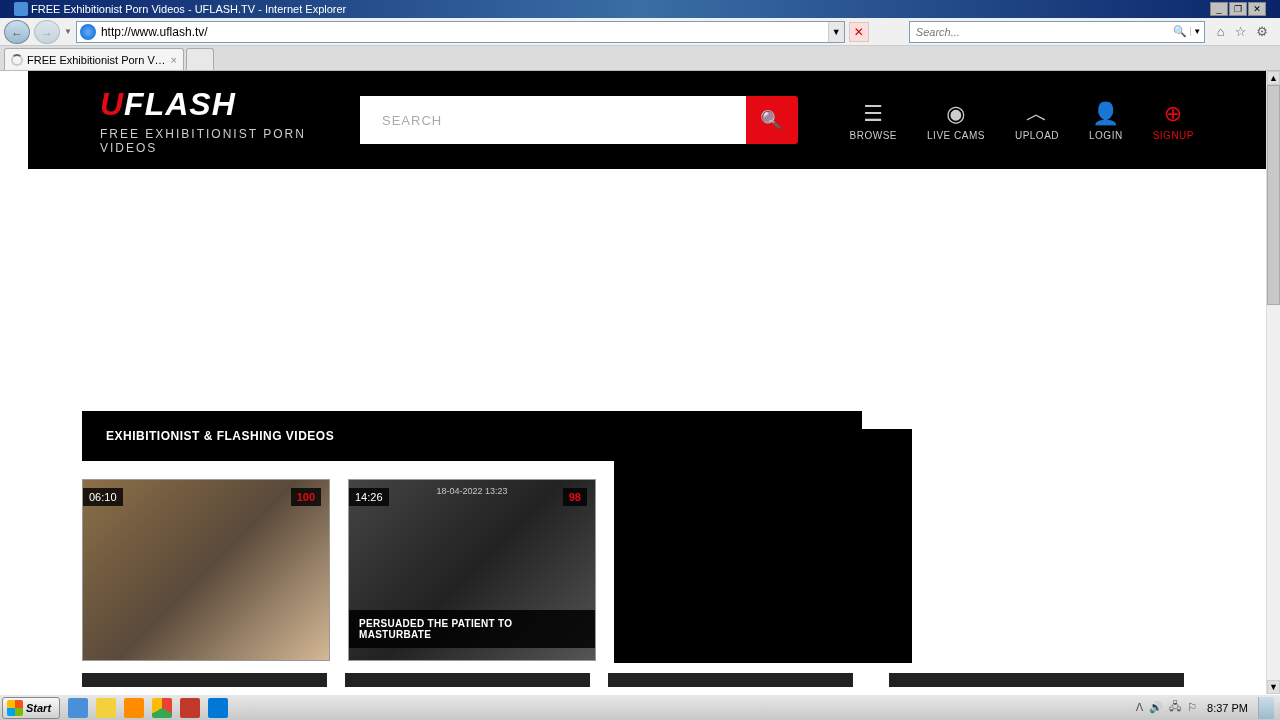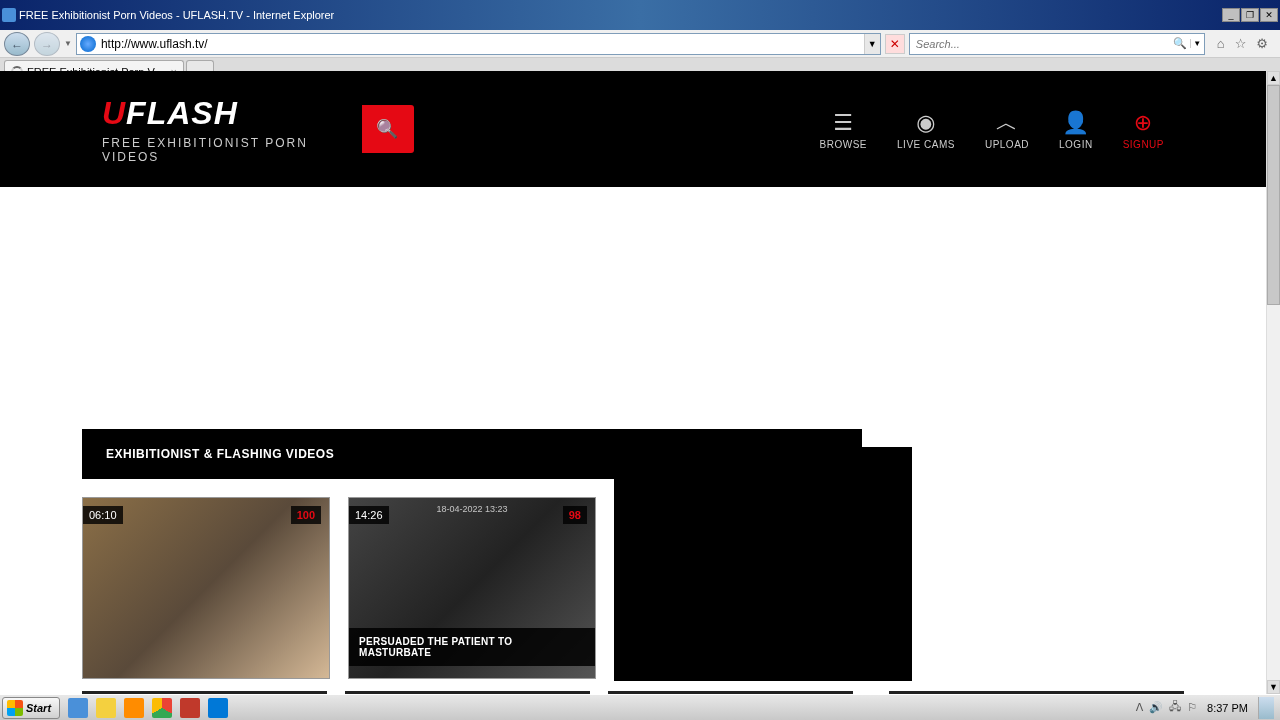--- a/index.html
+++ b/index.html
@@ -1,35 +1,35 @@
 <!DOCTYPE html>
 <html><head>
 <meta charset="utf-8">
 <style>
 * { margin: 0; padding: 0; box-sizing: border-box; font-family: Tahoma, Arial, sans-serif; }
 body { width: 1280px; height: 720px; overflow: hidden; background: #ece9d8; position: relative; }
 
 
-.title-bar { height: 30px; background: linear-gradient(to right, #0a246a, #3a6ea5, #0a246a); display: flex; align-items: center; padding: 0 2px; color: white; font-size: 11px; }
+.title-bar { height: 18px; background: linear-gradient(to right, #0a246a, #3a6ea5, #0a246a); display: flex; align-items: center; padding: 0 14px; color: white; font-size: 11px; }
 .title-bar .ie-icon { width: 14px; height: 14px; margin-right: 3px; background: #4a90d9; border-radius: 2px; display: inline-block; }
 .title-bar .title-text { flex: 1; }
 .title-bar .win-controls { display: flex; }
 .title-bar .win-btn { width: 18px; height: 14px; background: #c0c0c0; border: 1px solid #888; margin-left: 1px; font-size: 9px; text-align: center; line-height: 12px; color: black; }
 
 
 .nav-bar { height: 28px; background: #f0f0f0; border-bottom: 1px solid #ccc; display: flex; align-items: center; padding: 0 4px; gap: 4px; }
 .nav-btn { width: 26px; height: 24px; border-radius: 50%; background: linear-gradient(#cde, #9bc); border: 1px solid #789; display: flex; align-items: center; justify-content: center; font-size: 12px; color: #456; }
 .nav-btn.fwd { opacity: 0.5; }
 .nav-drop { font-size: 8px; color: #666; }
 .url-wrap { flex: 1; display: flex; align-items: center; border: 1px solid #7f9db9; background: white; height: 22px; justify-content: center; }
 .url-wrap .globe { width: 16px; height: 16px; margin: 0 3px; background: radial-gradient(#6af, #06c); border-radius: 50%; }
 .url-wrap .url-text { flex: 1; font-size: 12px; padding: 0 2px; }
 .url-wrap .url-drop { width: 16px; text-align: center; background: #e8e8e8; border-left: 1px solid #ccc; font-size: 9px; height: 100%; line-height: 20px; }
 .stop-btn { width: 20px; height: 20px; border: 1px solid #ccc; background: #fdd; color: #c00; font-size: 12px; text-align: center; line-height: 18px; }
-.search-box { width: 296px; display: flex; align-items: center; border: 1px solid #7f9db9; background: white; height: 22px; }
+.search-box { width: 296px; display: flex; align-items: center; border: 1px solid #7f9db9; background: white; height: 22px; margin-left: 36px; }
 .search-box input { flex: 1; border: none; outline: none; font-size: 11px; padding: 0 6px; color: #888; font-style: italic; }
 .search-box .mag { width: 16px; font-size: 11px; }
 .search-box .sdrop { width: 14px; font-size: 8px; border-left: 1px solid #ccc; text-align: center; }
 .tool-icons { display: flex; gap: 10px; padding: 0 8px; }
 .tool-icons span { font-size: 13px; color: #666; }
 
 
 .tab-bar { height: 25px; background: #dcdcdc; border-bottom: 1px solid #bbb; display: flex; align-items: flex-end; padding: 0 4px; }
 .tab { height: 22px; background: #f4f4f4; border: 1px solid #aaa; border-bottom: none; border-radius: 3px 3px 0 0; display: flex; align-items: center; padding: 0 6px; font-size: 11px; max-width: 180px; margin-right: 2px; }
 .tab .spinner { width: 12px; height: 12px; border: 2px solid #ccc; border-top-color: #666; border-radius: 50%; margin-right: 4px; }
@@ -38,21 +38,21 @@
 .tab.empty { width: 28px; background: #e8e8e8; }
 
 
 .content { position: absolute; top: 71px; left: 0; right: 14px; bottom: 26px; background: white; overflow: hidden; }
 .scrollbar { position: absolute; top: 71px; right: 0; width: 14px; bottom: 26px; background: #f0f0f0; border-left: 1px solid #ddd; }
 .scrollbar .sarrow { height: 14px; background: #e0e0e0; border: 1px solid #ccc; font-size: 9px; text-align: center; line-height: 12px; }
 .scrollbar .sthumb { position: absolute; top: 14px; width: 100%; height: 220px; background: #c8c8c8; border: 1px solid #aaa; }
 .scrollbar .sarrow.down { position: absolute; bottom: 0; width: 100%; }
 
 
-.site-header { height: 116px; background: #000; display: flex; align-items: center; padding: 0 102px; }
+.site-header { height: 98px; background: #000; display: flex; align-items: center; padding: 0 72px; margin-left: 28px; }
 .logo-area { width: 260px; }
 .logo-text { font-size: 32px; font-weight: bold; font-style: italic; letter-spacing: 1px; }
 .logo-text .u { color: #e50914; }
 .logo-text .rest { color: #fff; }
 .tagline { color: #ccc; font-size: 12px; letter-spacing: 2px; margin-top: 4px; }
 .site-search { display: flex; width: 438px; height: 48px; }
 .site-search input { flex: 1; border: none; padding: 0 22px; font-size: 13px; outline: none; }
 .site-search input::placeholder { color: #aaa; letter-spacing: 1px; }
 .site-search button { width: 52px; background: #e50914; border: none; color: white; font-size: 18px; border-radius: 0 3px 3px 0; }
 .nav-items { display: flex; margin-left: auto; gap: 30px; }
@@ -145,20 +145,21 @@
 
 <div class="content">
   <div class="site-header">
     <div class="logo-area">
       <div class="logo-text">
         <span class="u">U</span><span class="rest">FLASH</span>
       </div>
       <div class="tagline">FREE EXHIBITIONIST PORN VIDEOS</div>
     </div>
     <div class="site-search">
+      <input placeholder="SEARCH" style="">
       <button>🔍</button>
     </div>
     <div class="nav-items">
       <div class="nav-item">
         <div class="nicon">☰</div>
         <div>BROWSE</div>
       </div>
       <div class="nav-item">
         <div class="nicon">◉</div>
         <div>LIVE CAMS</div>

